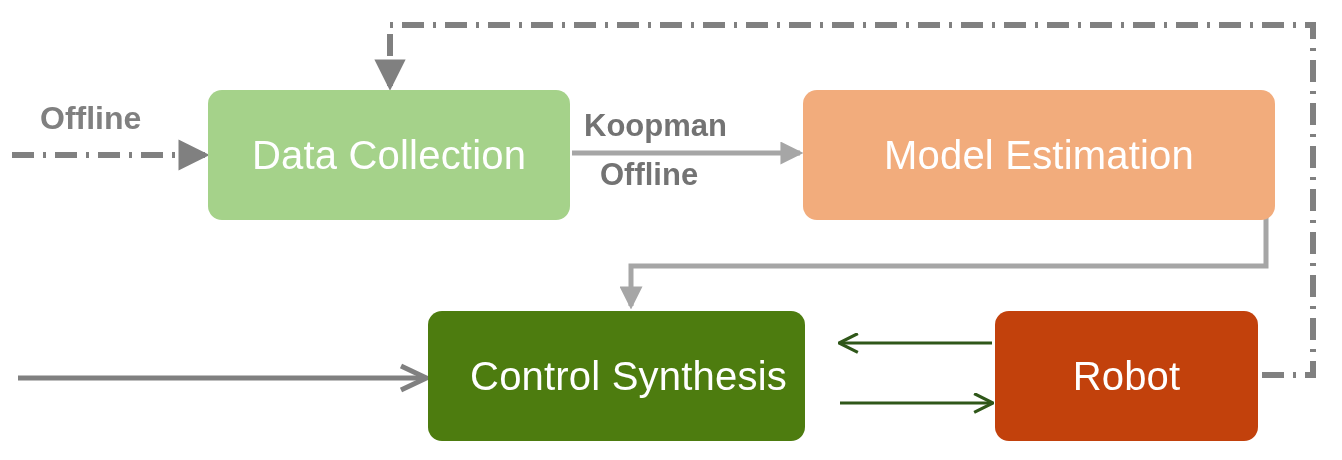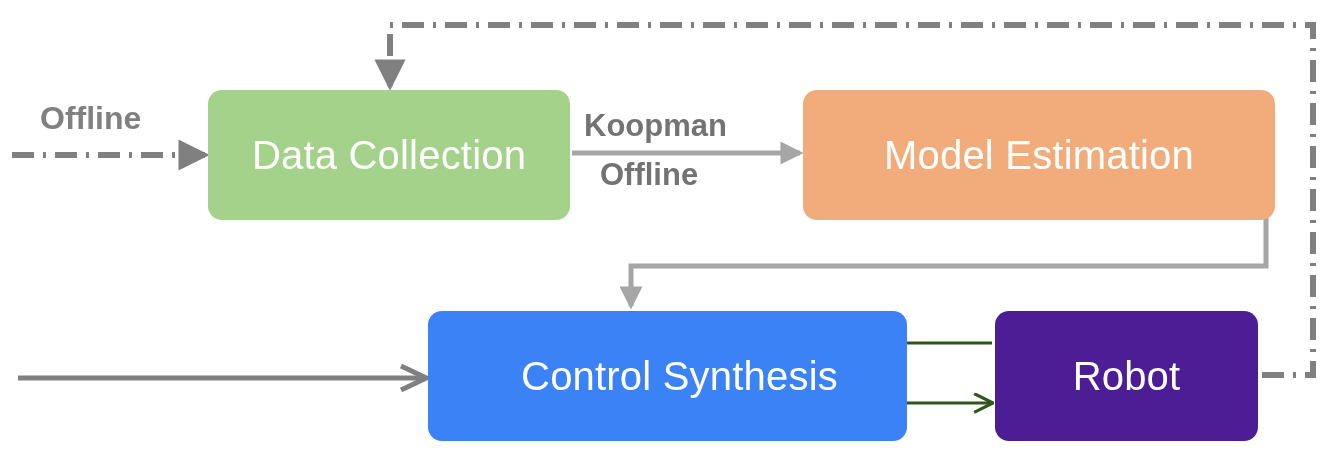--- a/index.html
+++ b/index.html
@@ -84,25 +84,25 @@
   </svg>
 
   <div class="node" style="left:208px; top:90px; width:362px; height:130px; background:#A5D28A; font-size:40px;">
     <span>Data Collection</span>
   </div>
 
   <div class="node" style="left:803px; top:90px; width:472px; height:130px; background:#F2AC7C; font-size:40px;">
     <span>Model Estimation</span>
   </div>
 
-  <div class="node" style="left:428px; top:311px; width:479px; height:130px; background:#3b82f6; font-size:40px;padding-left:24px;">
+  <div class="node" style="left:428px; top:311px; width:377px; height:130px; background:#4d7c0f; font-size:40px;padding-left:24px;">
     <span>Control Synthesis</span>
   </div>
 
-  <div class="node" style="left:995px; top:311px; width:263px; height:130px; background:#4c1d95; font-size:40px;">
+  <div class="node" style="left:995px; top:311px; width:263px; height:130px; background:#c2410c; font-size:40px;">
     <span>Robot</span>
   </div>
 
   <div class="edge-label lbl-gray" style="left:40px; top:100px; font-size:32px;">Offline</div>
 
 
   <div class="edge-label lbl-black" style="left:584px; top:108px; font-size:31px;">Koopman</div>
 
   <div class="edge-label lbl-black" style="left:600px; top:157px; font-size:31px;">Offline</div>
 

